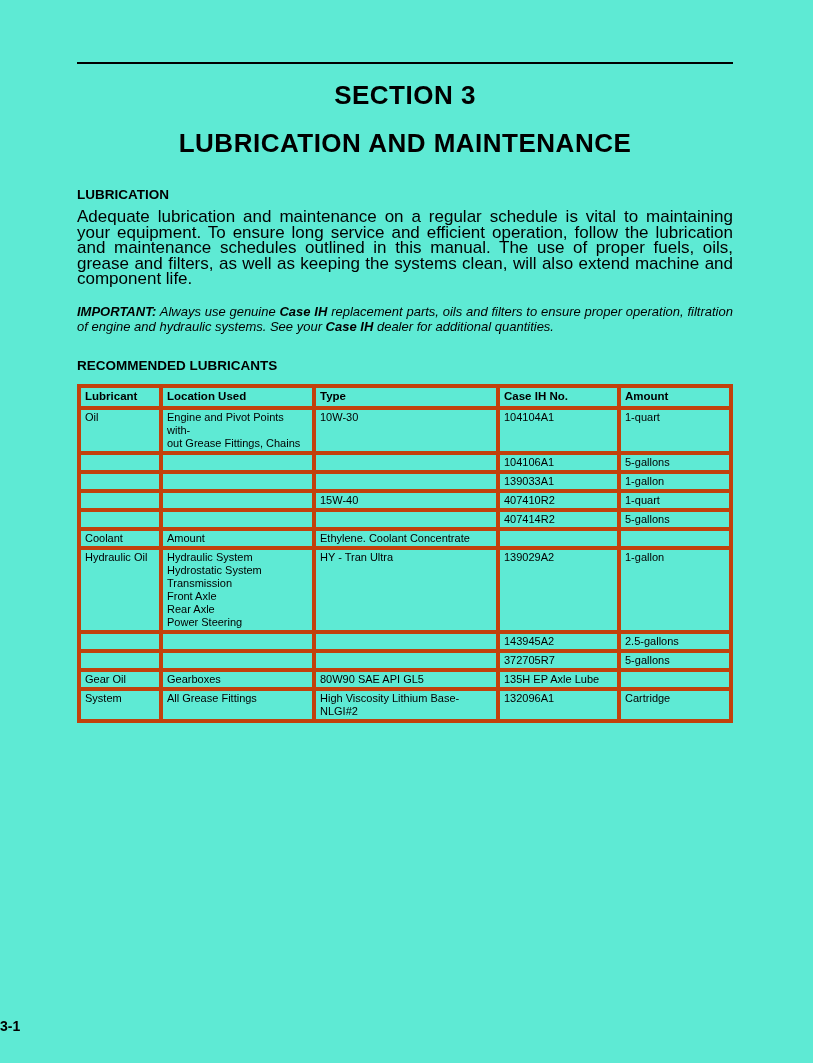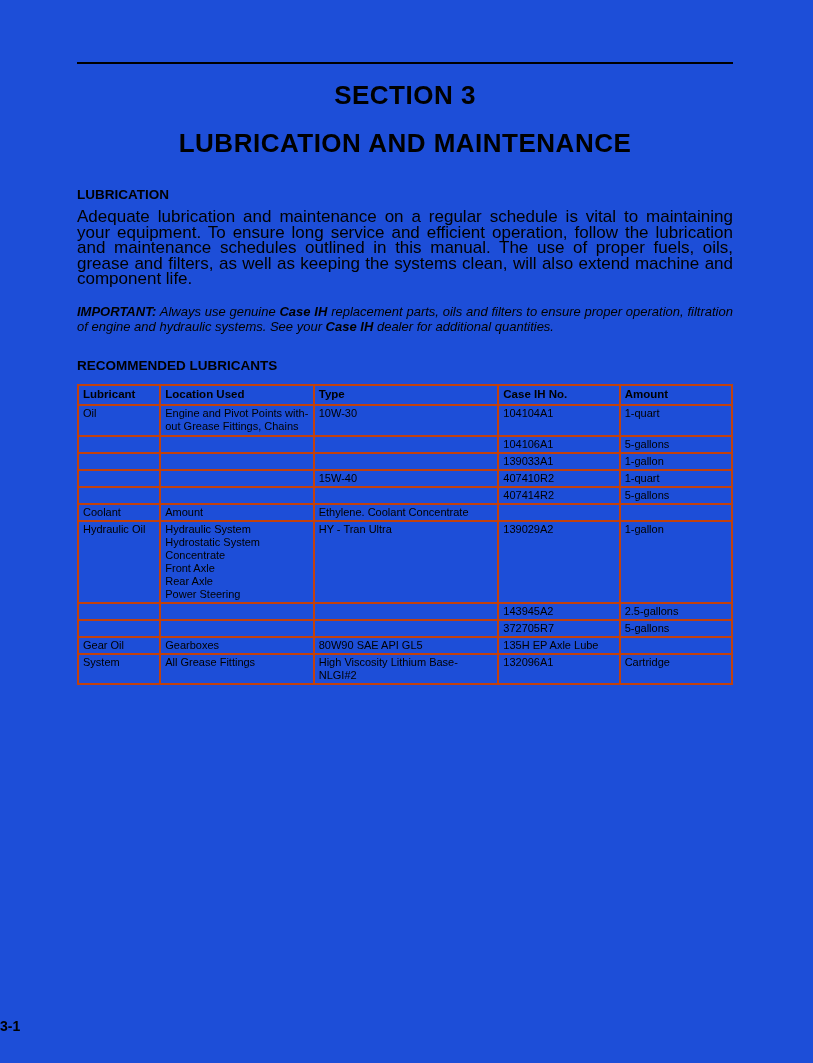--- a/index.html
+++ b/index.html
@@ -4,21 +4,21 @@
 <style>
   html, body {
     margin: 0;
     padding: 0;
     background: #ffffff;
   }
   .page {
     position: relative;
     width: 813px;
     height: 1063px;
-    background: #1d4ed8;
+    background: #5eead4;
     color: #000000;
     font-family: "Liberation Sans", "DejaVu Sans", sans-serif;
     overflow: hidden;
   }
   .content {
     position: absolute;
     left: 77px;
     top: 0;
     width: 656px;
   }
@@ -70,21 +70,21 @@
   }
   table.lub-table {
     margin-top: 10px;
     width: 656px;
     border-collapse: collapse;
     border: 2px solid #000000;
     table-layout: fixed;
   }
   table.lub-table th,
   table.lub-table td {
-    border: 2px solid #c2410c;
+    border: 4px solid #c2410c;
     padding: 1px 4px;
     font-size: 11px;
     line-height: 13px;
     text-align: left;
     vertical-align: top;
     white-space: pre-line;
     overflow: hidden;
   }
   table.lub-table th {
     font-size: 11.5px;
@@ -193,21 +193,21 @@
           <td>Coolant</td>
           <td>Amount</td>
           <td>Ethylene. Coolant Concentrate</td>
           <td></td>
           <td></td>
         </tr>
         <tr class="r-hyd">
           <td>Hydraulic Oil</td>
           <td>Hydraulic System
 Hydrostatic System
-Concentrate
+Transmission
 Front Axle
 Rear Axle
 Power Steering</td>
           <td>HY - Tran Ultra</td>
           <td>139029A2</td>
           <td>1-gallon</td>
         </tr>
         <tr class="r-std">
           <td></td>
           <td></td>

